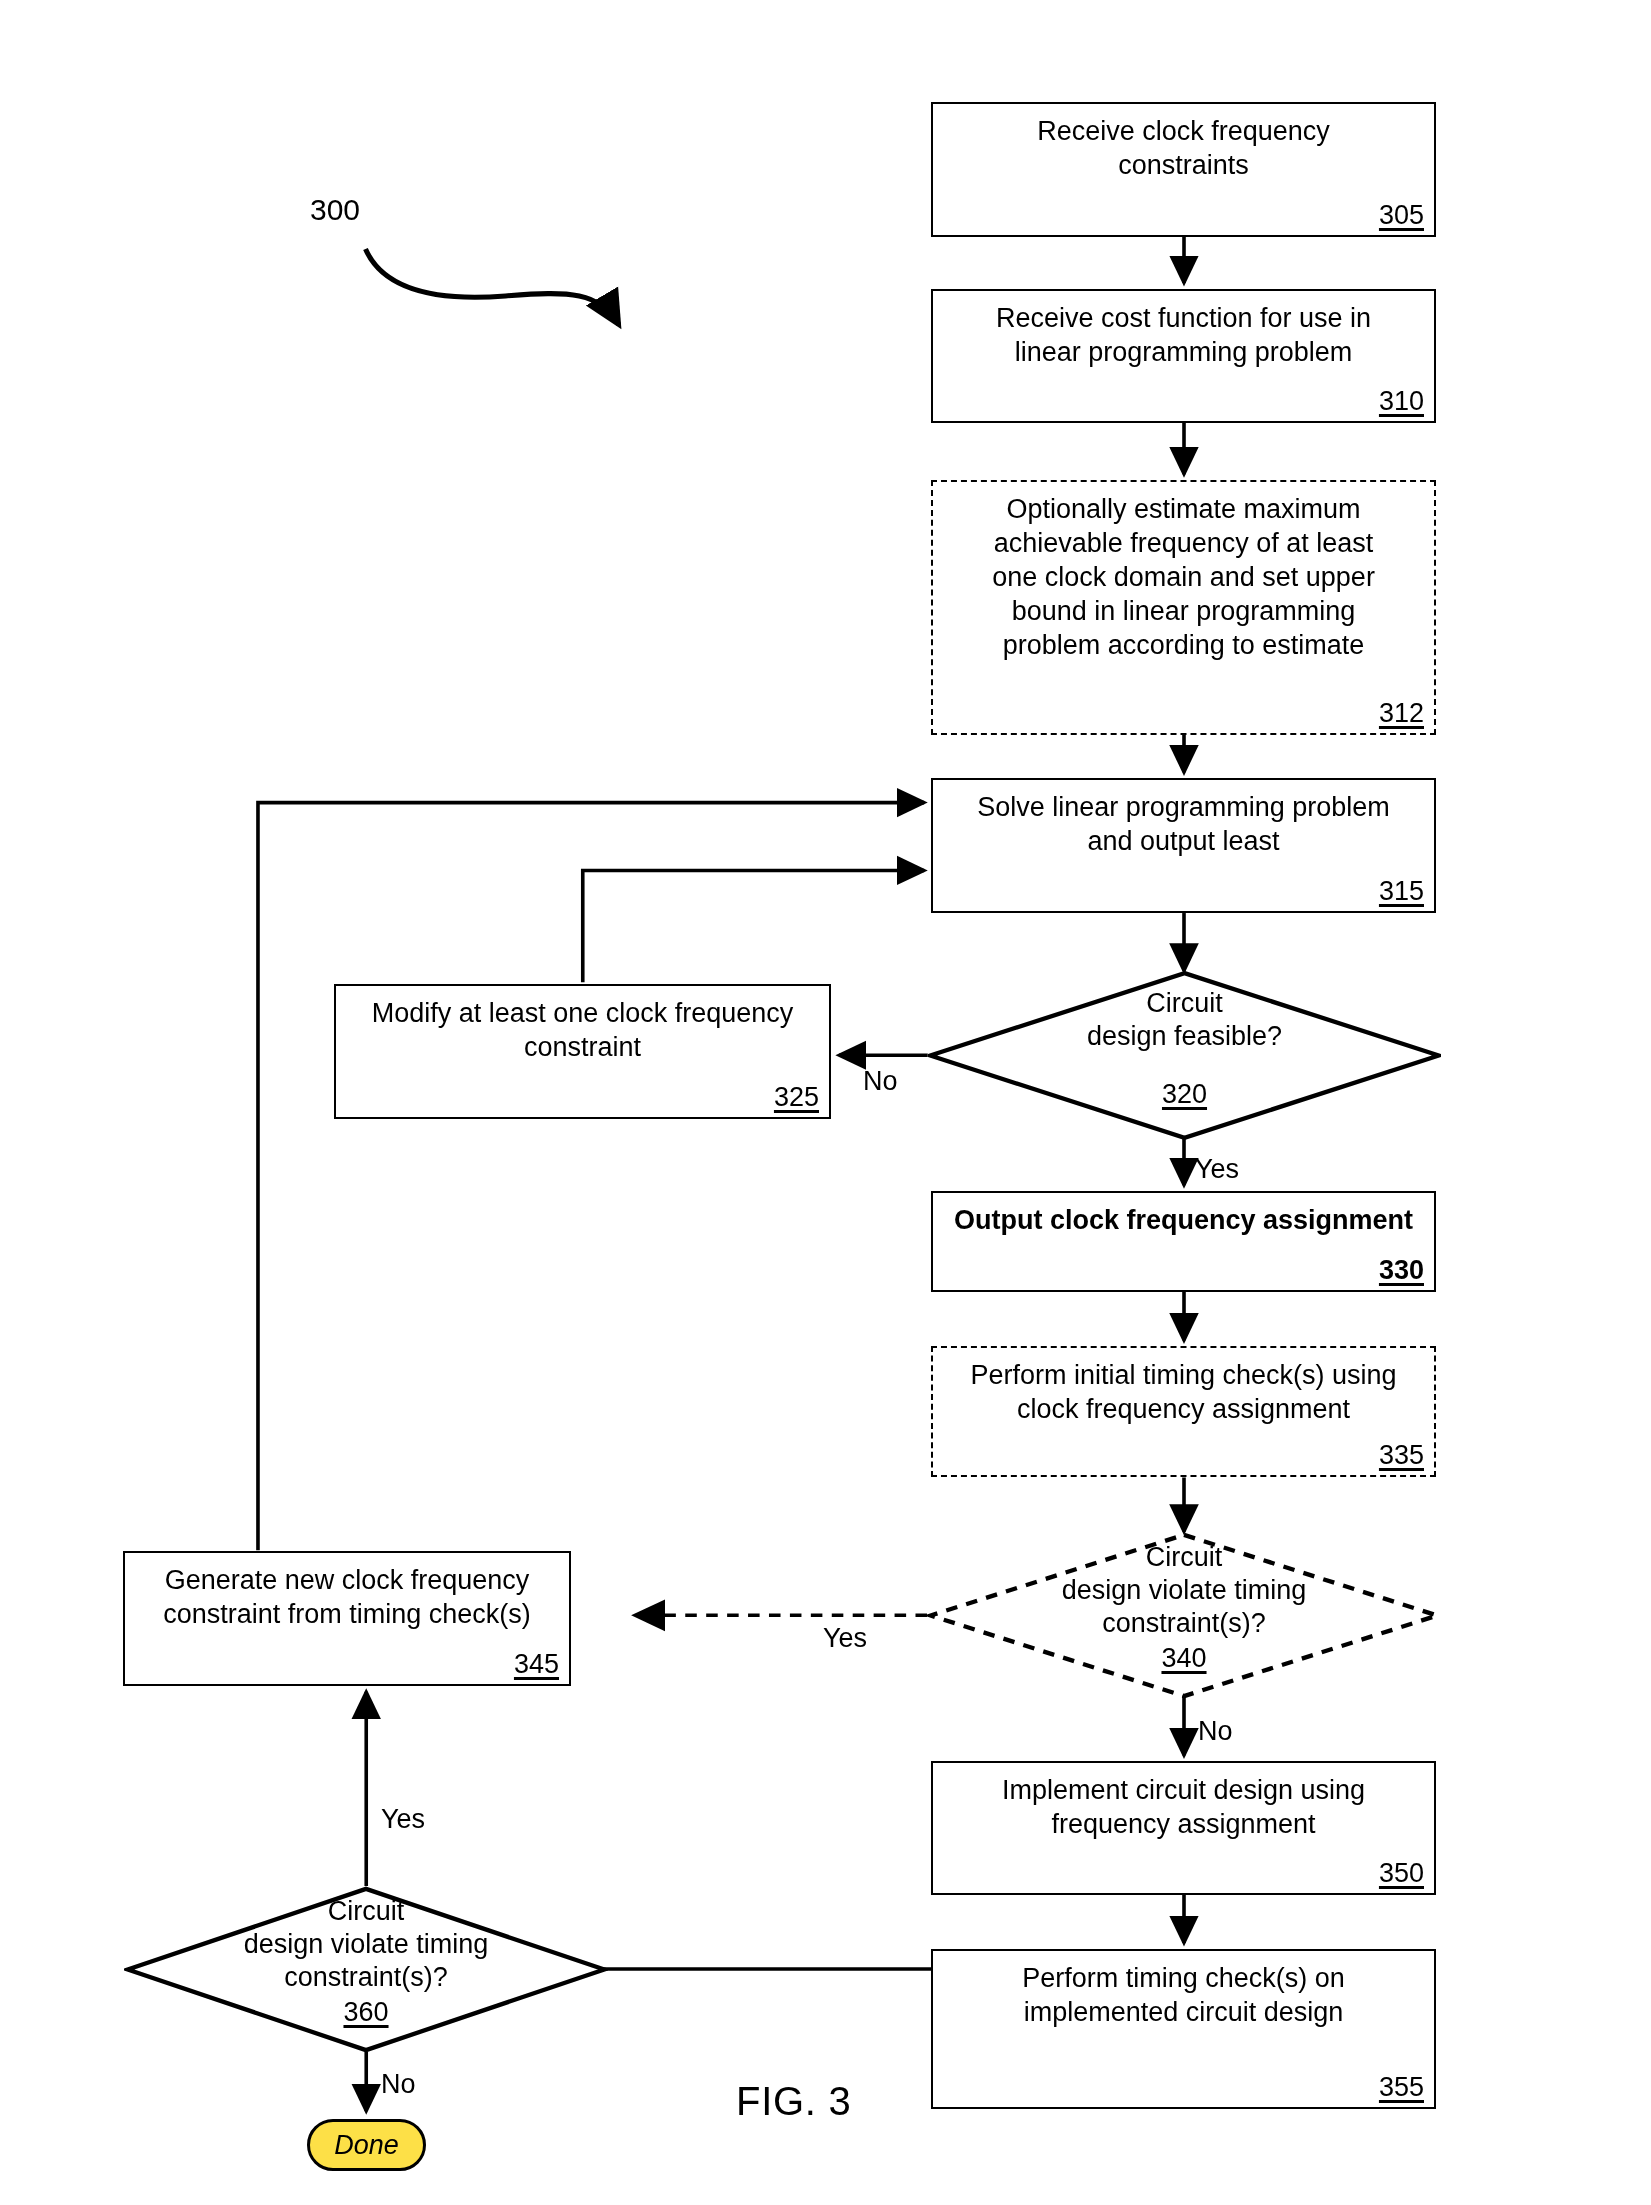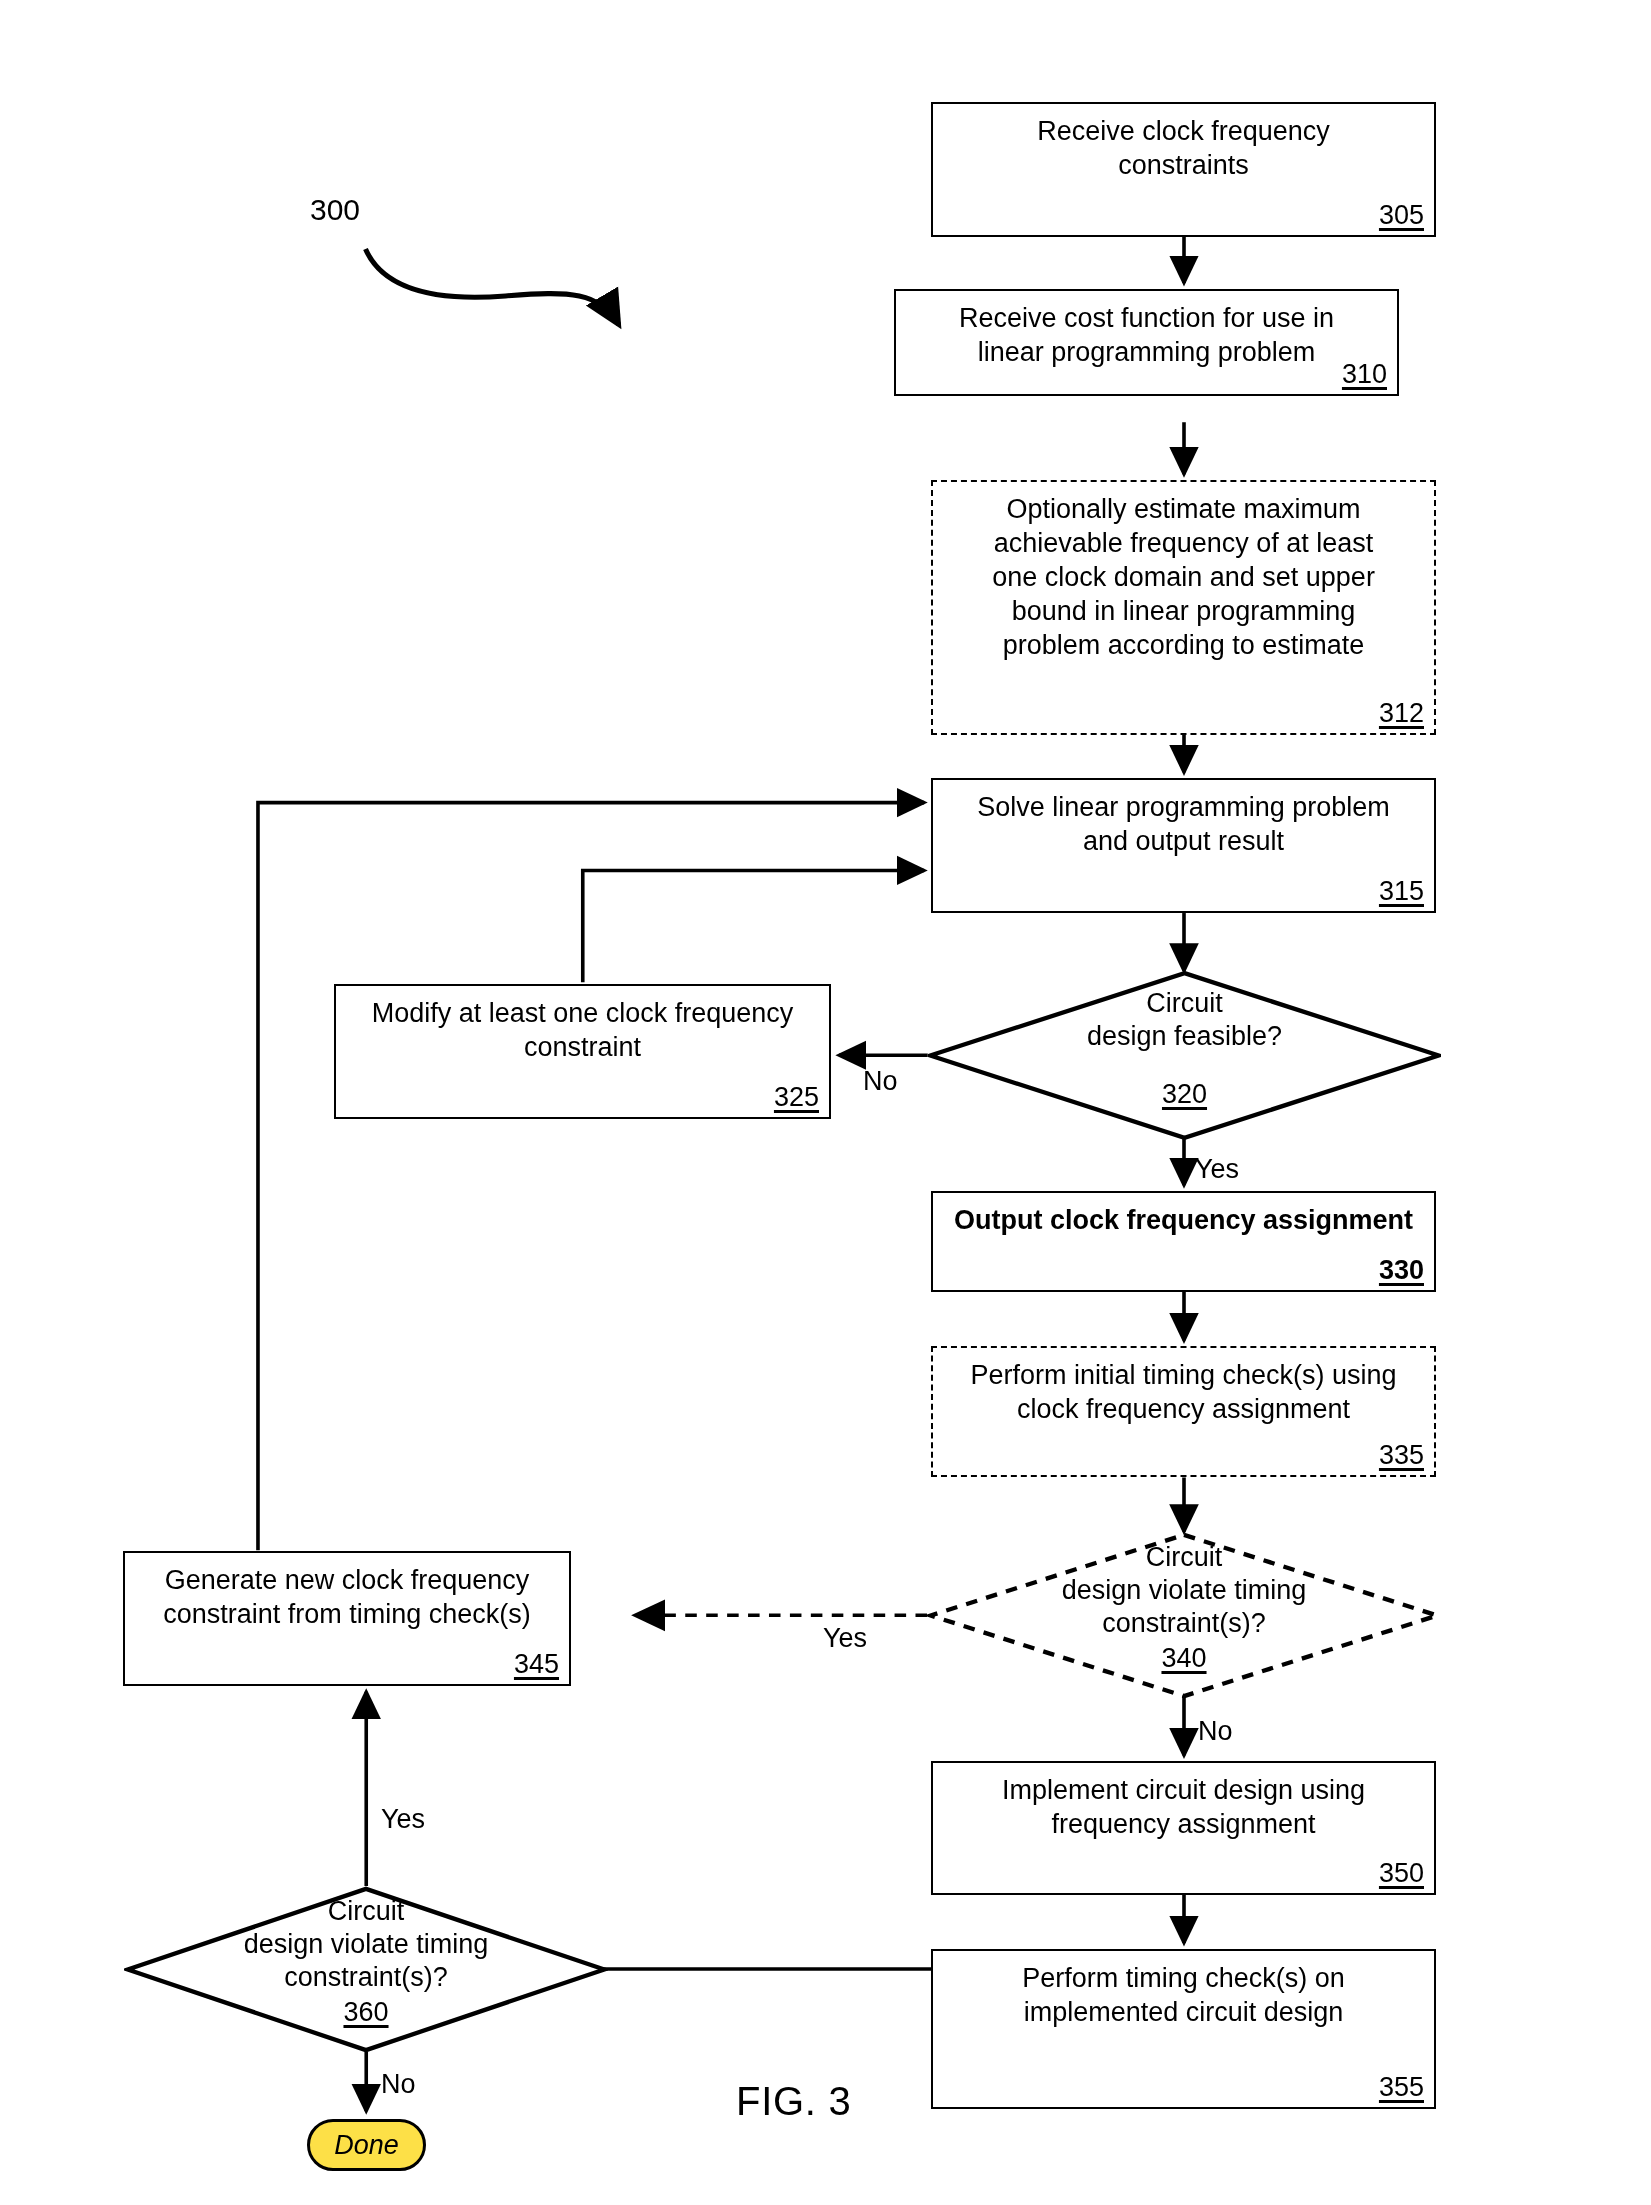--- a/index.html
+++ b/index.html
@@ -99,38 +99,38 @@
       <path d="M506,345 C530,400 600,418 700,410 C790,403 830,404 857,450" marker-end="url(#ahbig)"></path>
     </g>
   </svg>
 
   <div class="node procbox" style="left:931px;top:102px;width:505px;height:135px;">
     <div class="boxtext">Receive clock frequency
 constraints</div>
     <div class="refnum">305</div>
   </div>
 
-  <div class="node procbox" style="left:894px;top:289px;width:505px;height:107px;text-decoration:underline;">
+  <div class="node procbox" style="left:931px;top:289px;width:505px;height:134px;text-decoration:underline;">
     <div class="boxtext">Receive cost function for use in
 linear programming problem</div>
     <div class="refnum">310</div>
   </div>
 
   <div class="node procbox dashed" style="left:931px;top:480px;width:505px;height:255px;">
     <div class="boxtext">Optionally estimate maximum
 achievable frequency of at least
 one clock domain and set upper
 bound in linear programming
 problem according to estimate</div>
     <div class="refnum">312</div>
   </div>
 
   <div class="node procbox" style="left:931px;top:778px;width:505px;height:135px;">
     <div class="boxtext">Solve linear programming problem
-and output result</div>
+and output least</div>
     <div class="refnum">315</div>
   </div>
 
   <div class="diamond-wrap" style="left:928px;top:971px;width:513px;height:169px;">
     <svg width="513" height="169" viewBox="0 0 710 234">
       <polygon points="355,3 707,117 355,231 3,117" fill="#fff" stroke="#000" stroke-width="6"></polygon>
     </svg>
     <div class="dtext">Circuit
 design feasible?</div>
     <div class="dref" style="top:80px;margin-top:28px;">320</div>

